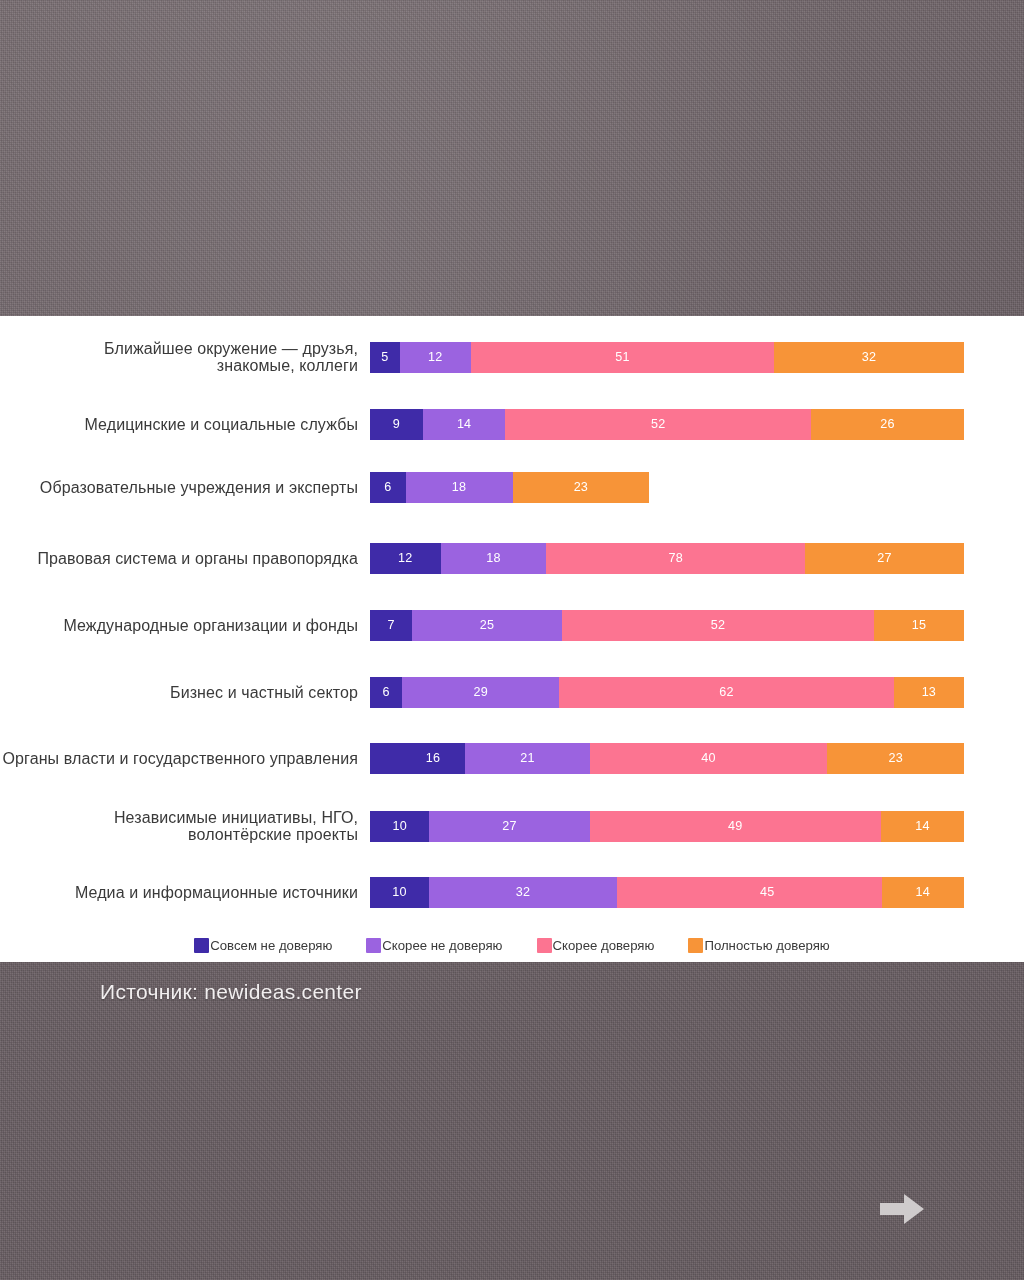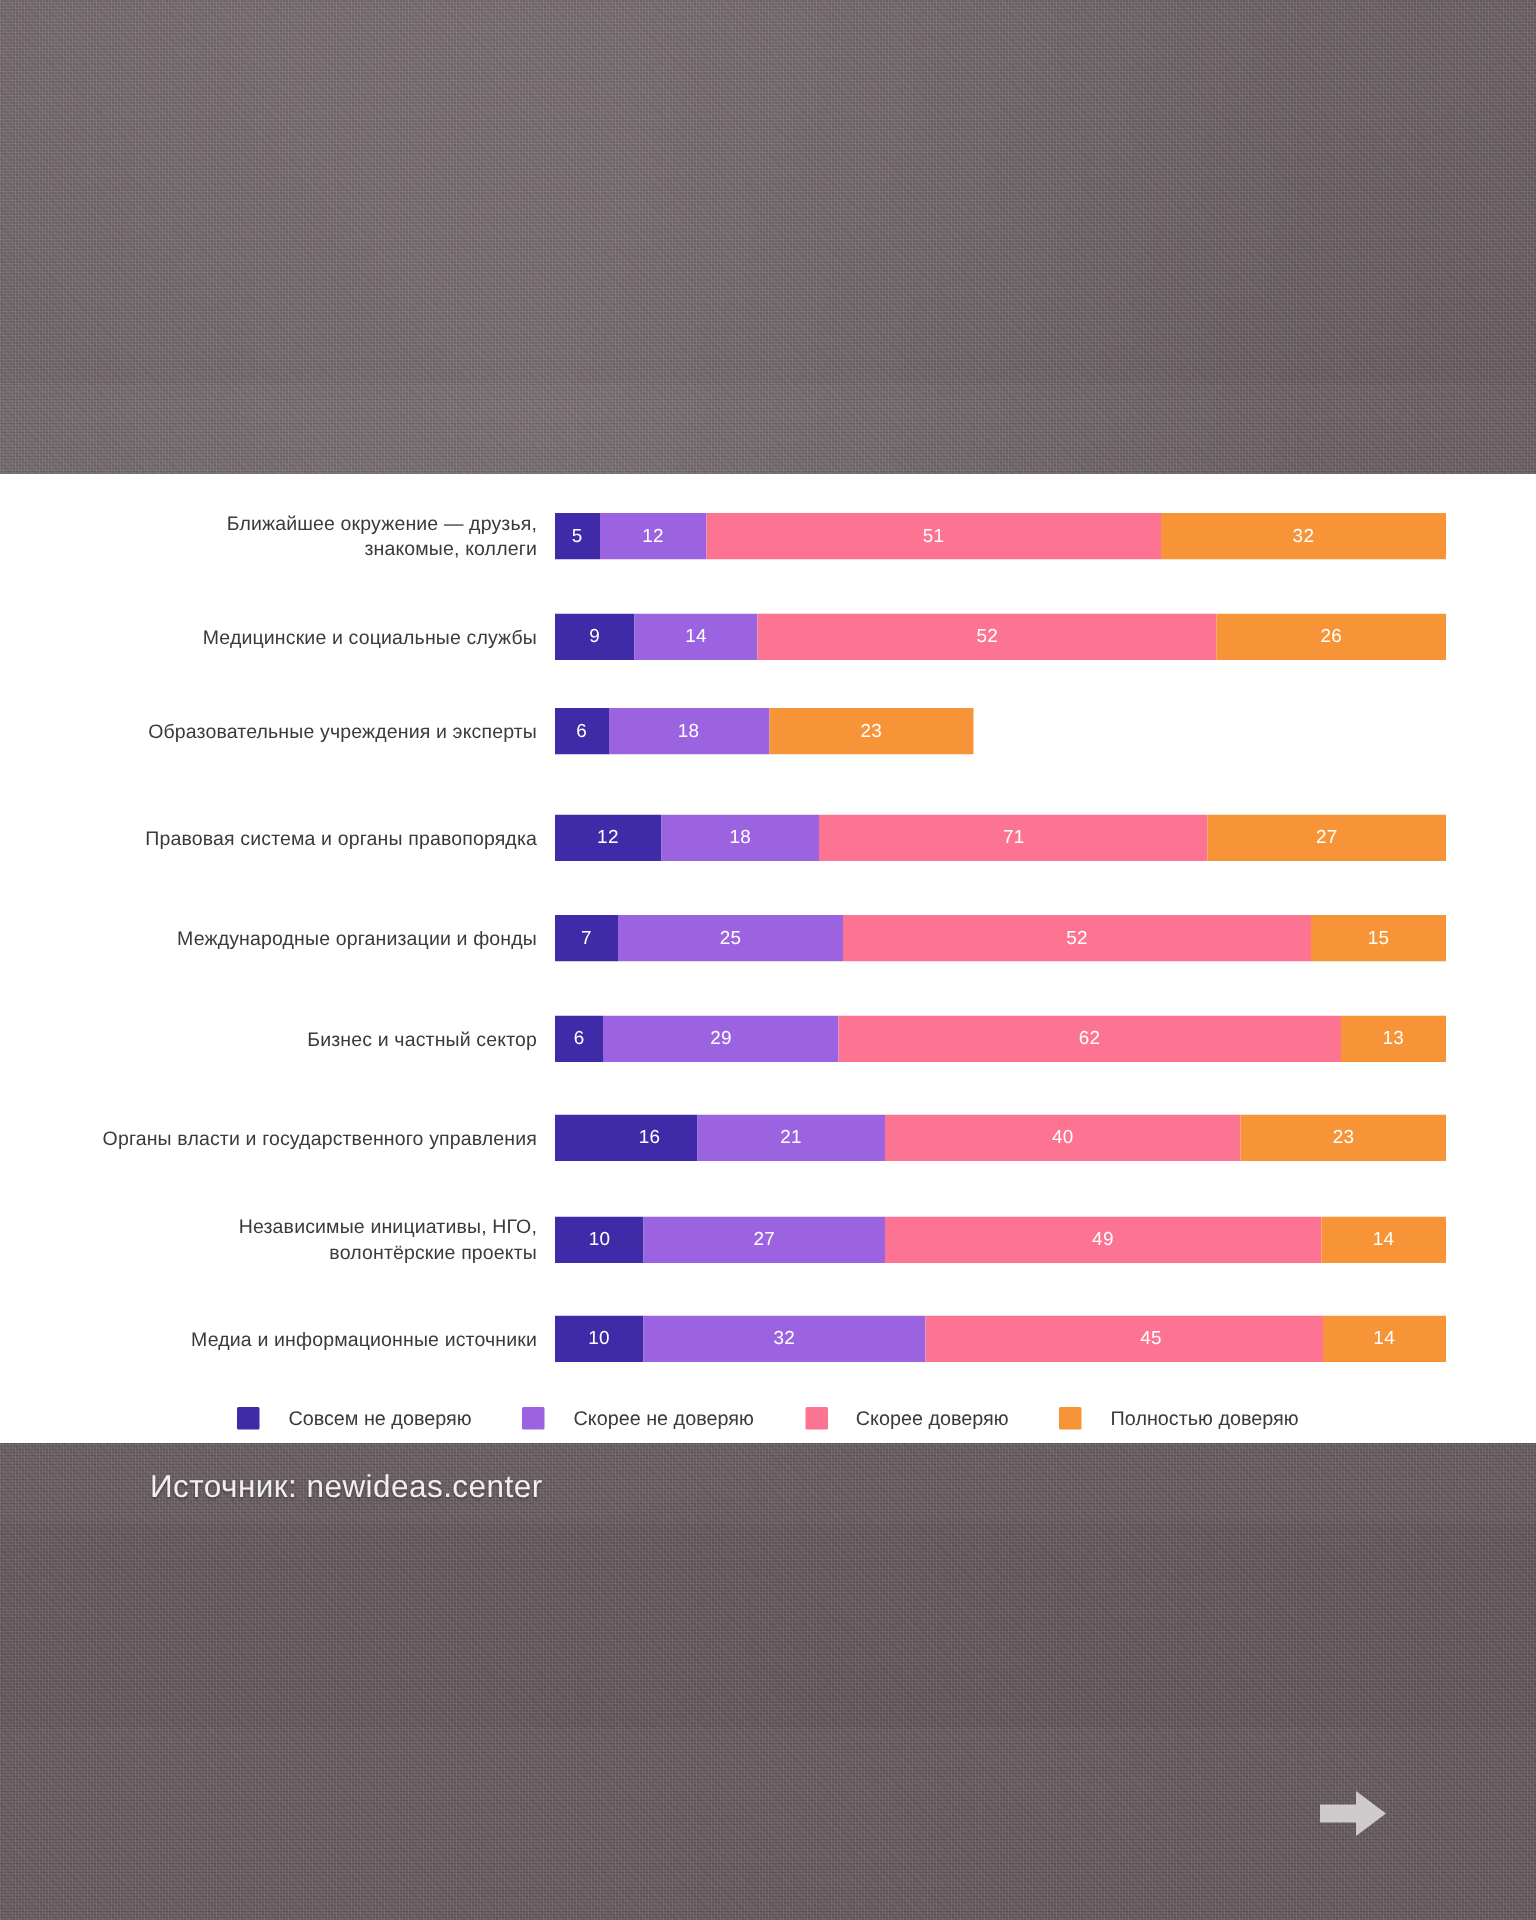--- a/index.html
+++ b/index.html
@@ -48,21 +48,21 @@
     width: 1024px;
     height: 56px;
     display: flex;
     align-items: center;
   }
 
   .row-label {
     width: 370px;
     padding-right: 12px;
     text-align: right;
-    font-size: 13px;
+    font-size: 16px;
     line-height: 17px;
     color: #3a3a3a;
     white-space: pre-line;
     letter-spacing: .1px;
   }
 
   .bar {
     position: relative;
     width: 594px;
     height: 31px;
@@ -91,21 +91,21 @@
     height: 34px;
     display: flex;
     align-items: center;
     justify-content: center;
     gap: 34px;
   }
 
   .legend-item {
     display: flex;
     align-items: center;
-    gap: 19px;
+    gap: 1px;
   }
 
   .legend-swatch {
     width: 15px;
     height: 15px;
     border-radius: 1px;
     flex: none;
   }
 
   .legend-text {
@@ -168,21 +168,21 @@
             <div class="seg" style="background: rgb(63, 43, 168); width: 6%;">6</div>
             <div class="seg" style="background: rgb(155, 99, 224); width: 18%;">18</div>
             <div class="seg" style="background: rgb(247, 148, 56); width: 23%;">23</div>
           </div>
         </div>
         <div class="row" style="top: 214px;">
           <div class="row-label">Правовая система и органы правопорядка</div>
           <div class="bar">
             <div class="seg" style="background: rgb(63, 43, 168); width: 11.8812%;">12</div>
             <div class="seg" style="background: rgb(155, 99, 224); width: 17.8218%;">18</div>
-            <div class="seg" style="background: rgb(252, 116, 145); width: 43.5644%;">71</div>
+            <div class="seg" style="background: rgb(252, 116, 145); width: 43.5644%;">78</div>
             <div class="seg" style="background: rgb(247, 148, 56); width: 26.7327%;">27</div>
           </div>
         </div>
         <div class="row" style="top: 281px;">
           <div class="row-label">Международные организации и фонды</div>
           <div class="bar">
             <div class="seg" style="background: rgb(63, 43, 168); width: 7.07071%;">7</div>
             <div class="seg" style="background: rgb(155, 99, 224); width: 25.2525%;">25</div>
             <div class="seg" style="background: rgb(252, 116, 145); width: 52.5253%;">52</div>
             <div class="seg" style="background: rgb(247, 148, 56); width: 15.1515%;">15</div>

